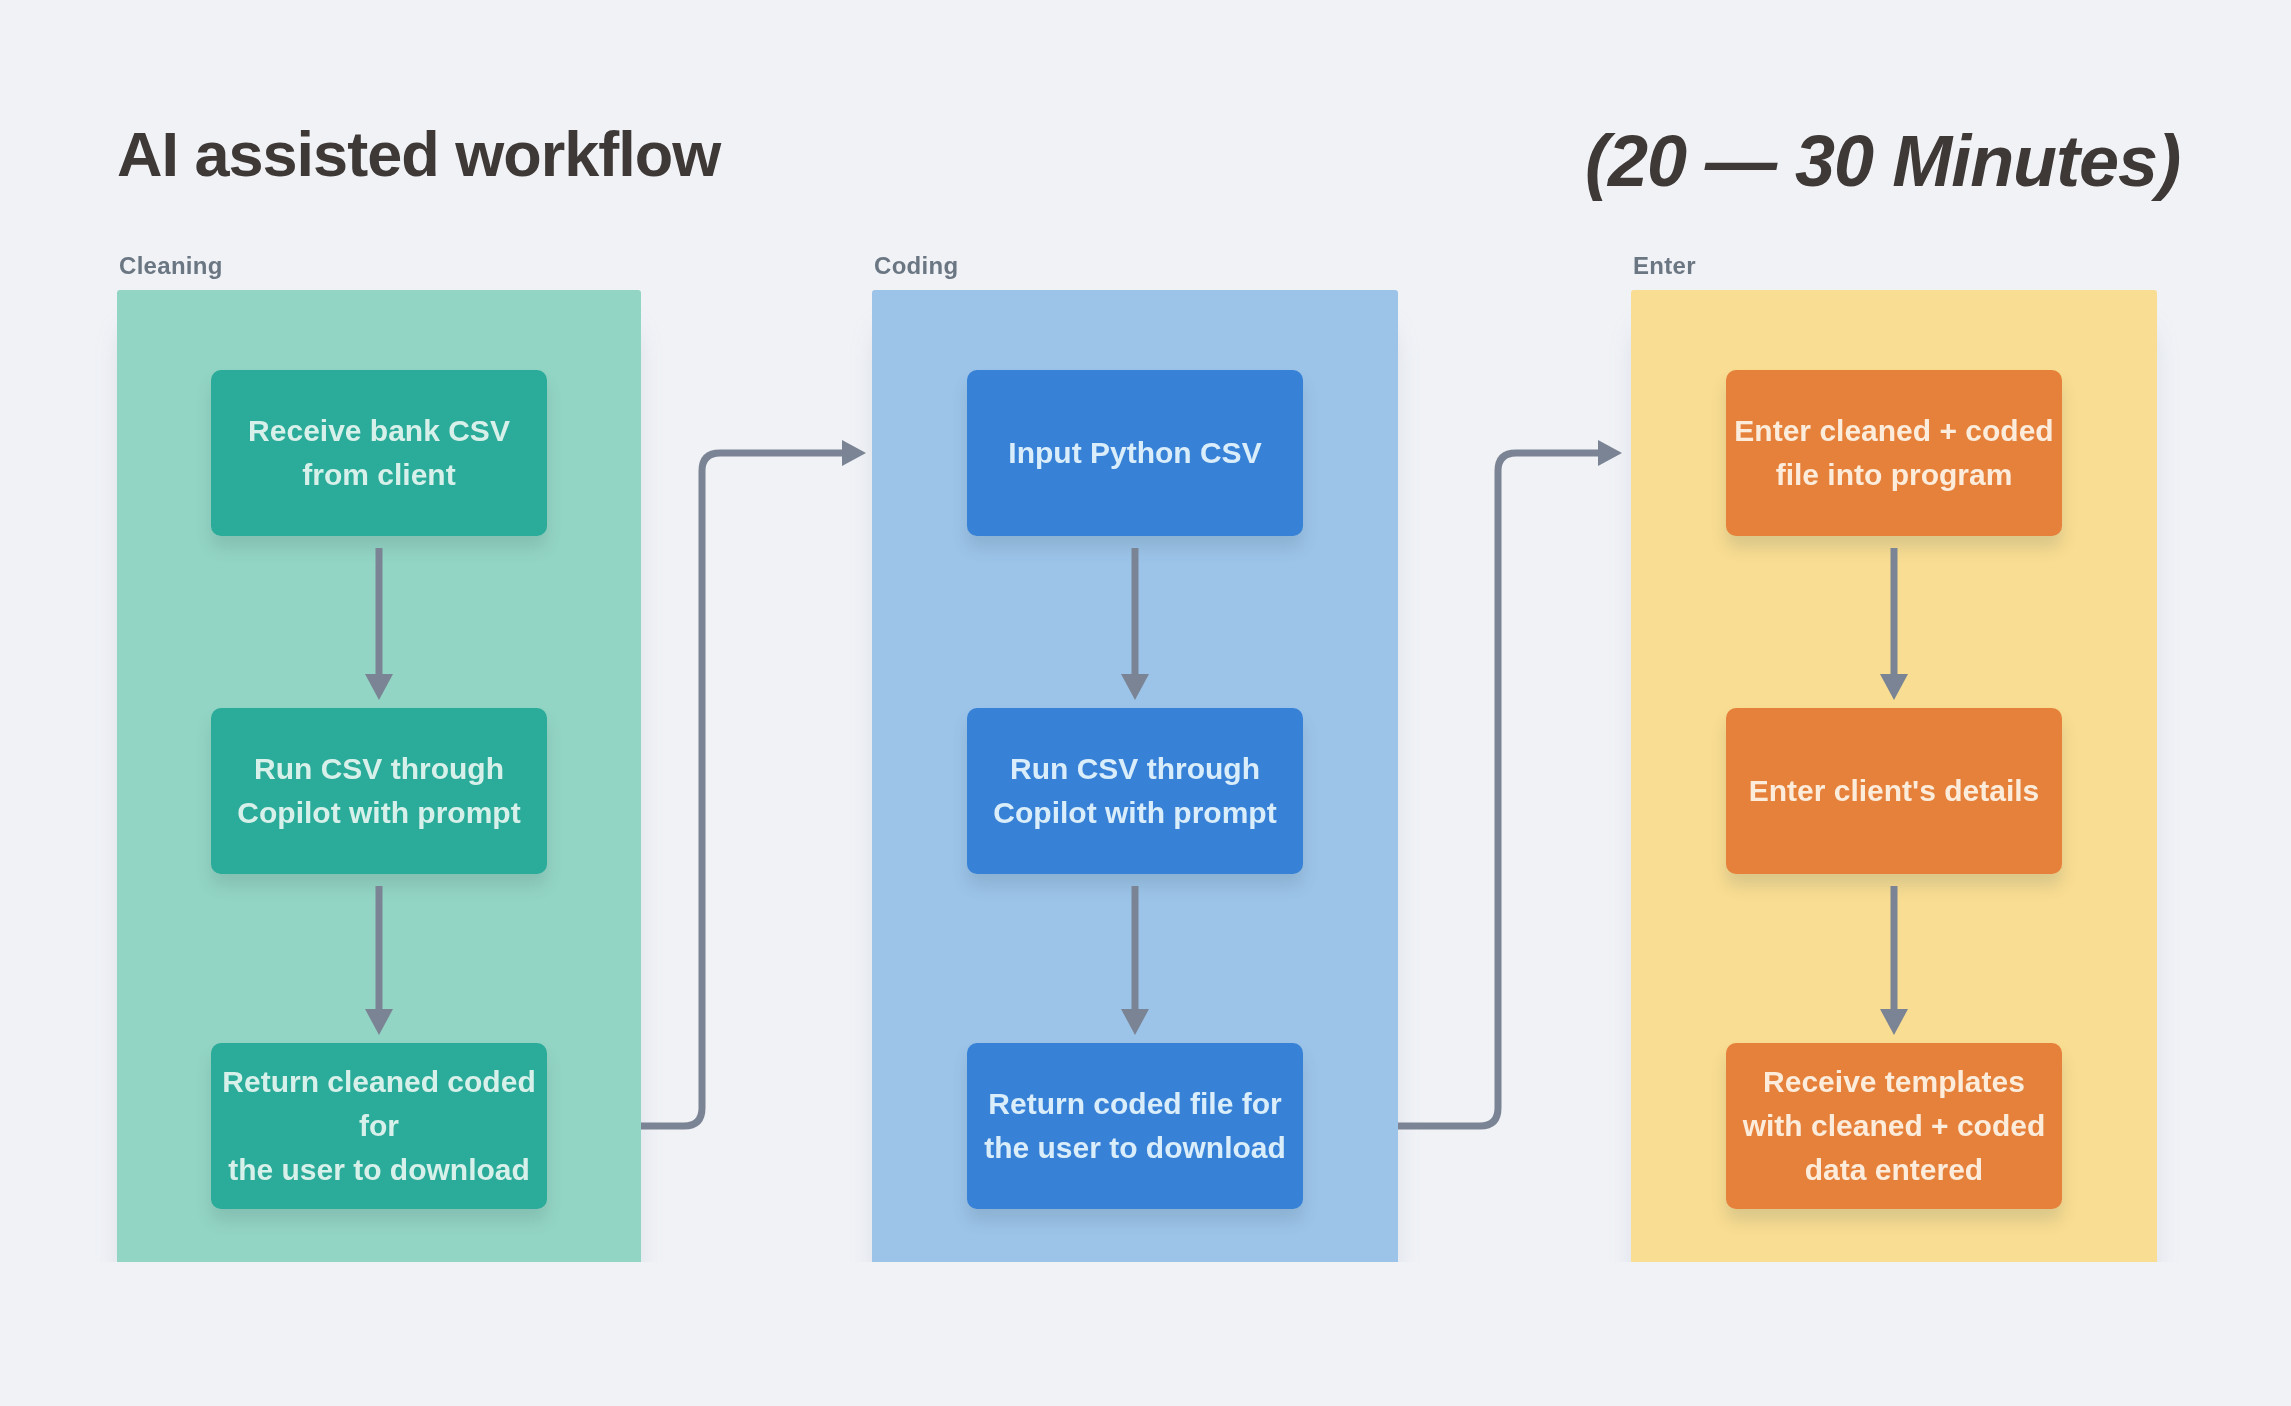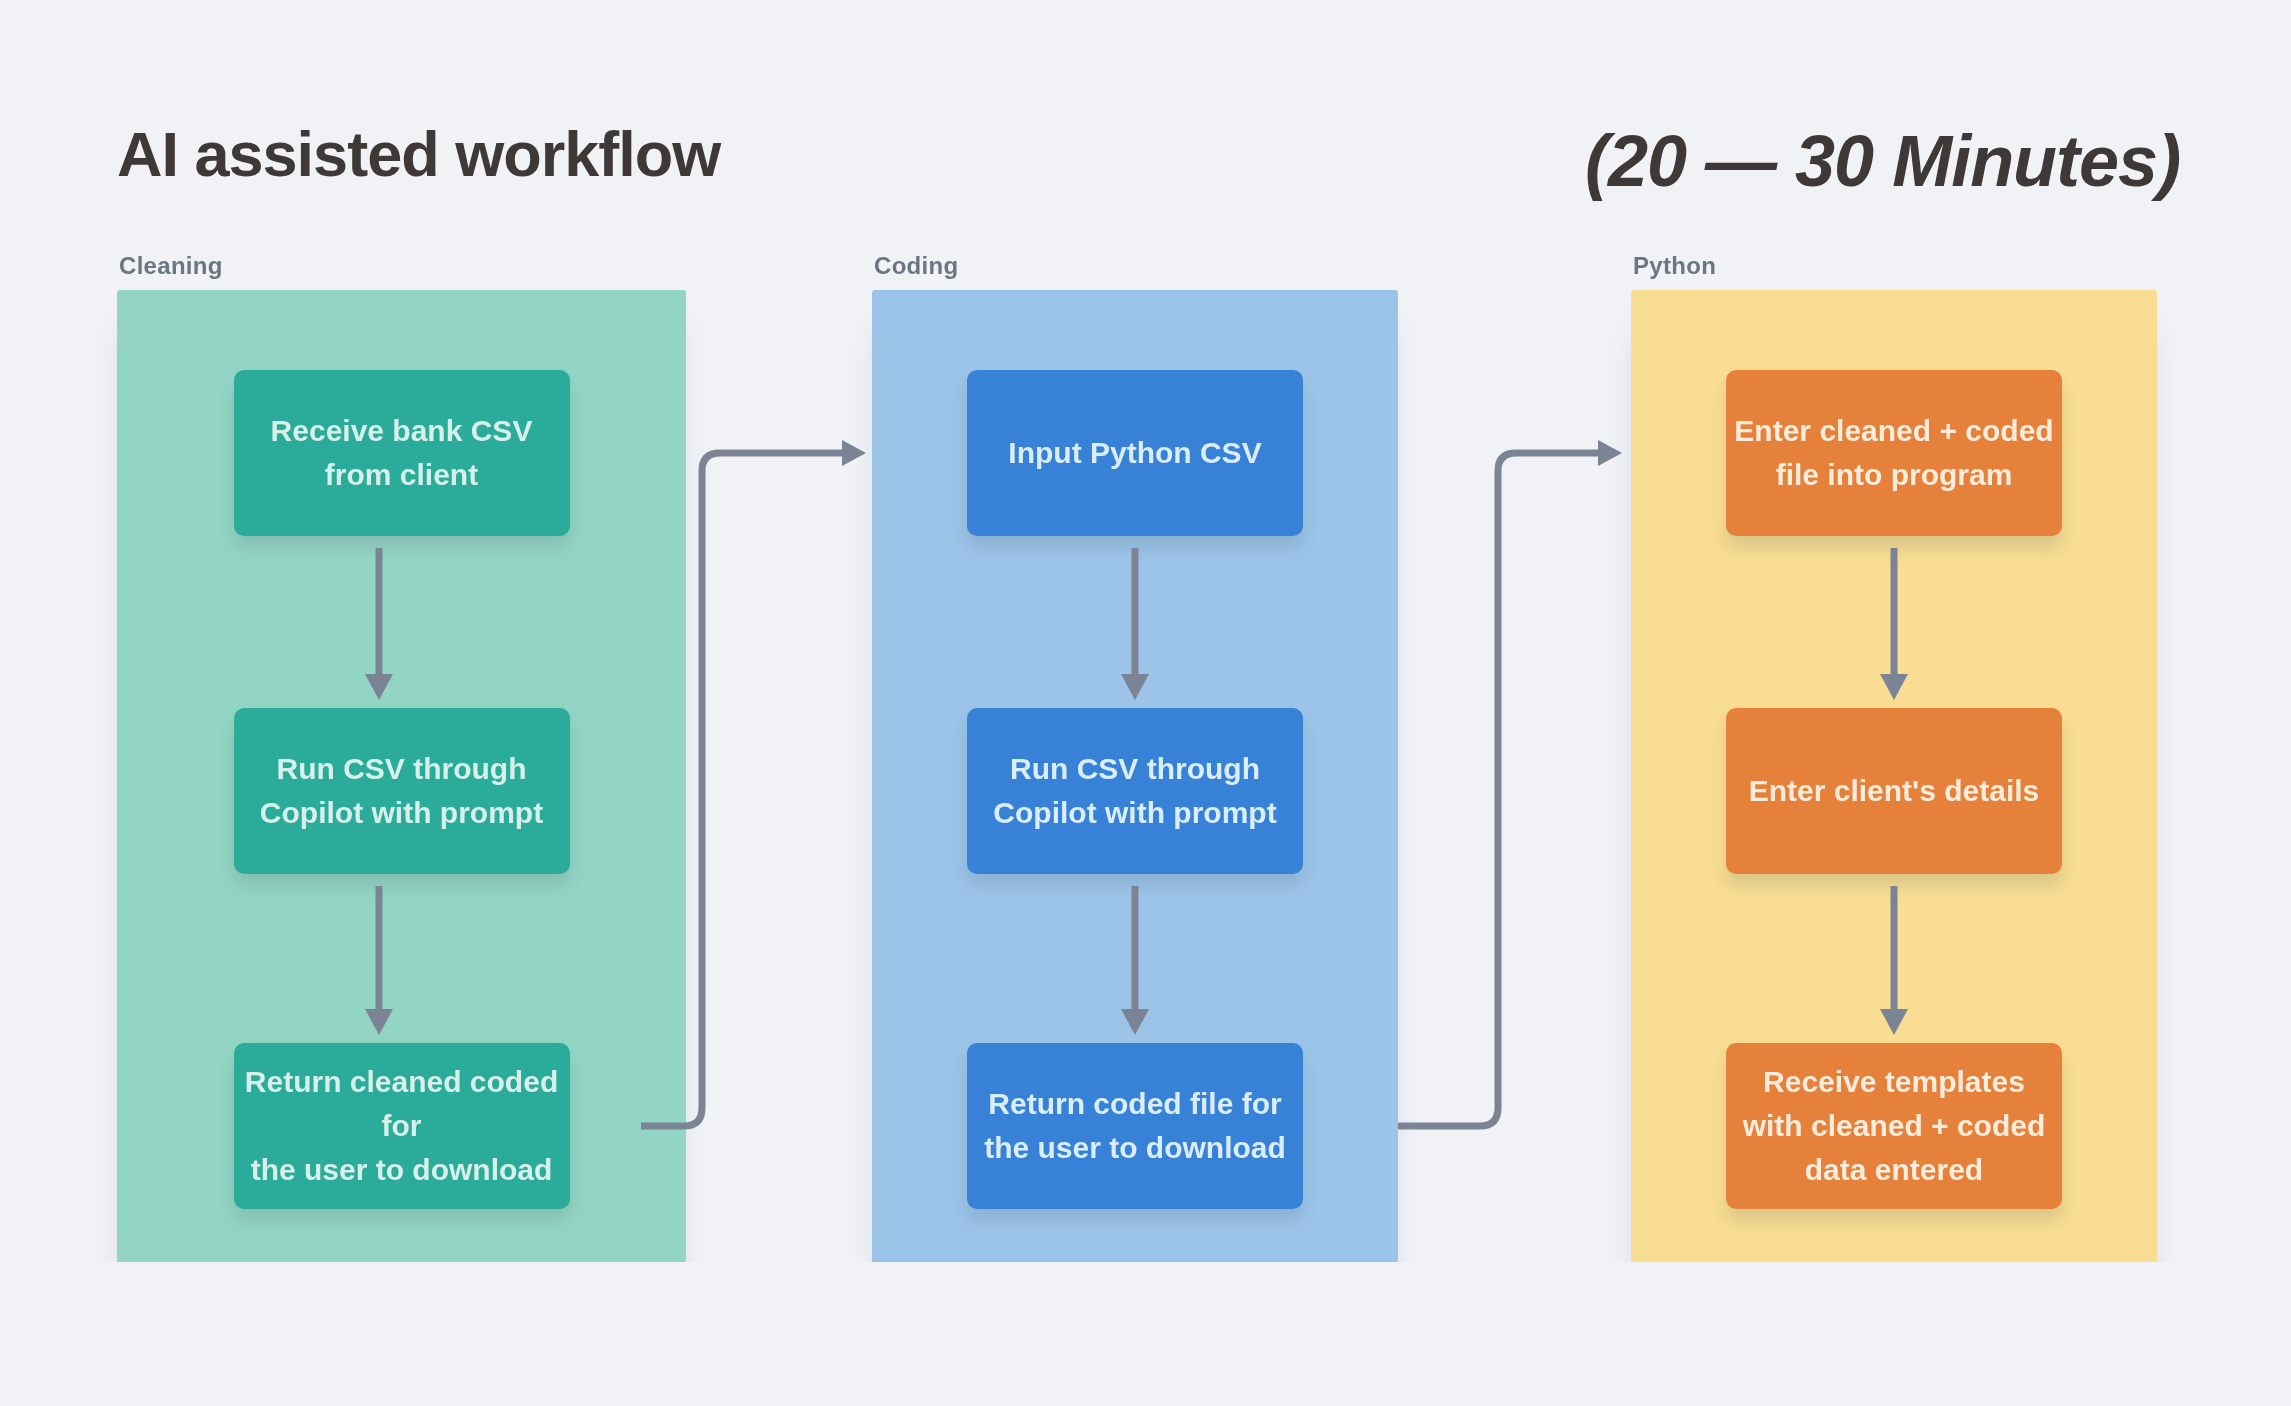--- a/index.html
+++ b/index.html
@@ -37,21 +37,21 @@
     color: var(--title_text, #3e3936);
     white-space: nowrap;
   }
   .column {
     position: absolute;
     top: 290px;
     height: 988px;
     border-radius: 3px;
     box-shadow: 0 32px 28px -12px rgba(140, 155, 185, 0.45);
   }
-  .column.cleaning { left: 117px;  width: 524px; background: var(--cleaning_bg, #93d5c4); padding-left: 45px; }
+  .column.cleaning { left: 117px;  width: 524px; background: var(--cleaning_bg, #93d5c4); }
   .column.coding   { left: 872px;  width: 526px; background: var(--coding_bg,  #9cc4e9); }
   .column.python   { left: 1631px; width: 526px; background: var(--python_bg,  #f9dd92); }
   .col-label {
     position: absolute;
     top: -38px;
     left: 2px;
     font-size: 24px;
     font-weight: 700;
     color: var(--label_text, #6b7683);
     letter-spacing: 0.3px;
@@ -113,21 +113,21 @@
   <section class="column coding">
     <div class="col-label">Coding</div>
     <div class="step-box row-1">Input Python CSV</div>
     <div class="step-box row-2">Run CSV through
 Copilot with prompt</div>
     <div class="step-box row-3">Return coded file for
 the user to download</div>
   </section>
 
   <section class="column python">
-    <div class="col-label">Python</div>
+    <div class="col-label">Enter</div>
     <div class="step-box row-1">Enter cleaned + coded
 file into program</div>
     <div class="step-box row-2">Enter client's details</div>
     <div class="step-box row-3">Receive templates
 with cleaned + coded
 data entered</div>
   </section>
 
   <svg class="overlay" viewBox="0 0 2291 1406" xmlns="http://www.w3.org/2000/svg">
 

